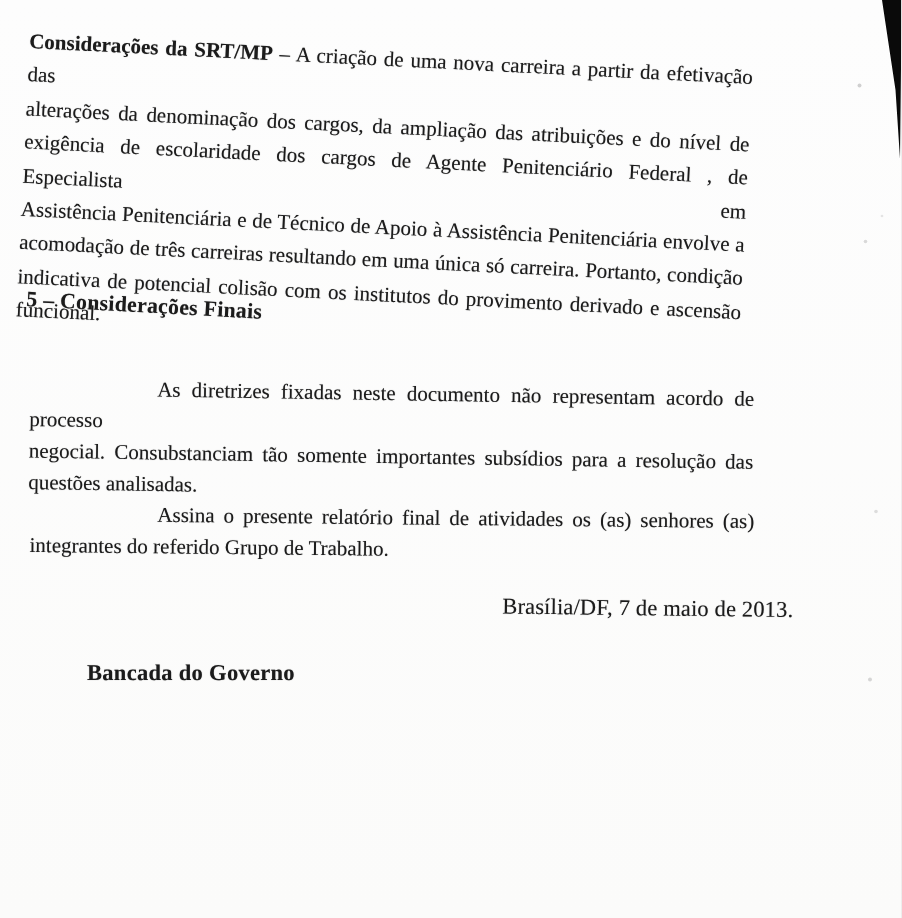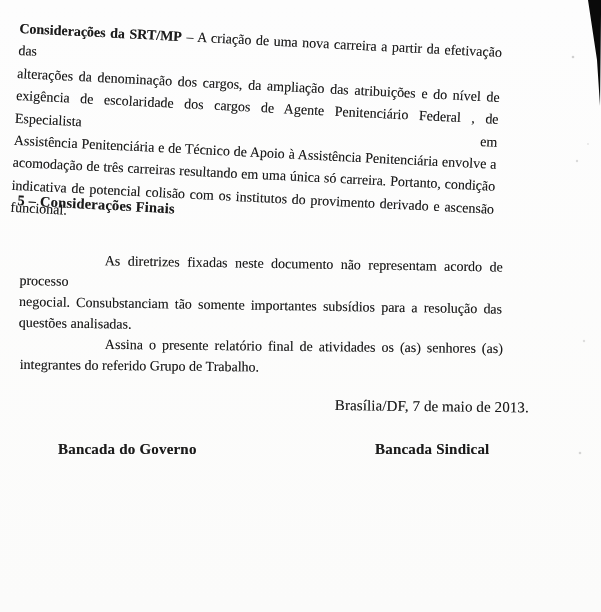--- a/index.html
+++ b/index.html
@@ -71,21 +71,20 @@
   </div>
 
   <div class="para p3">
     <div class="line just indent">Assina o presente relatório final de atividades os (as) senhores (as)</div>
     <div class="line last">integrantes do referido Grupo de Trabalho.</div>
   </div>
 
   <div class="dateline">Brasília/DF, 7 de maio de 2013.</div>
 
   <div class="sig sig-left">Bancada do Governo</div>
-  <div class="sig sig-right">Bancada Sindical</div>
 
   <svg class="artifacts" width="601" height="612" viewBox="0 0 601 612">
     <polygon points="588,0 601,0 601,14 600,106 597,60" fill="#0a0a0a"></polygon>
     <circle cx="573" cy="57" r="1.3" fill="#b9b9b9" opacity="0.65"></circle>
     <circle cx="577" cy="161" r="1.2" fill="#c2c2c2" opacity="0.6"></circle>
     <circle cx="584" cy="341" r="1.2" fill="#c2c2c2" opacity="0.55"></circle>
     <circle cx="580" cy="453" r="1.3" fill="#bdbdbd" opacity="0.6"></circle>
     <circle cx="588" cy="144" r="0.9" fill="#cccccc" opacity="0.5"></circle>
   </svg>
 

